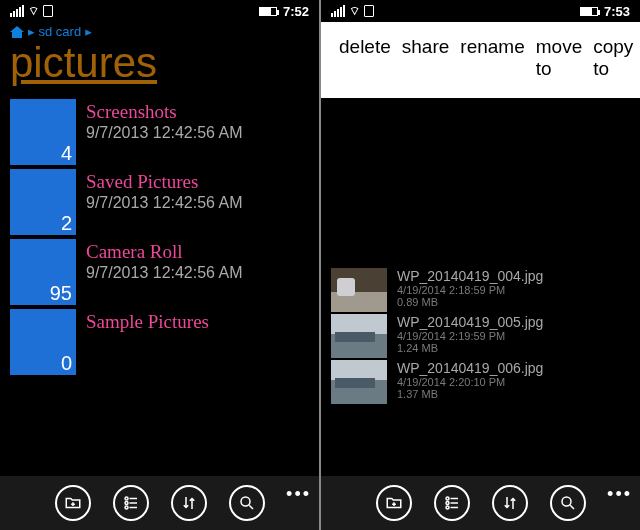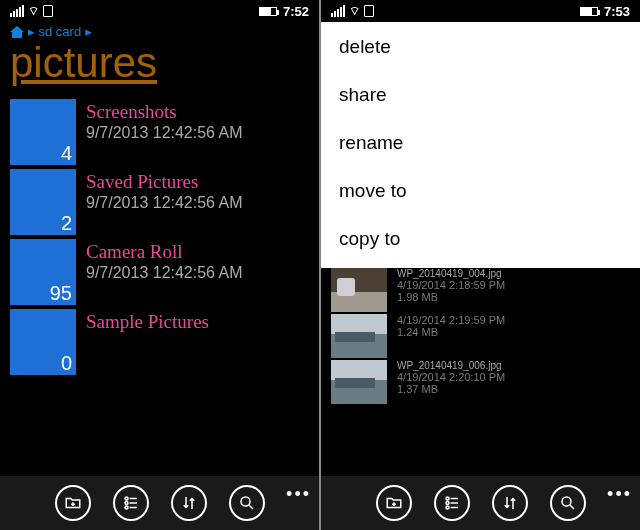--- a/index.html
+++ b/index.html
@@ -114,32 +114,32 @@
   .files { padding: 0 10px; display:flex; flex-direction:column; gap:2px; color:#888;}
   .file { display:flex; gap:10px; align-items:flex-start;}
   .thumb{
     width:56px;height:44px;background:#6b7a7a;flex-shrink:0;position:relative;overflow:hidden;
   }
   .thumb.i1{background:linear-gradient(#4a4034 55%, #a0998d 55%);}
   .thumb.i1::after{content:"";position:absolute;left:6px;top:10px;width:18px;height:18px;background:#cfcfd3;border-radius:3px;}
   .thumb.i2,.thumb.i3{background:linear-gradient(#bfc9cf 45%, #6b7b83 45%);}
   .thumb.i2::after,.thumb.i3::after{content:"";position:absolute;left:4px;top:18px;width:40px;height:10px;background:#4a5a66;}
   .filei{font-size:13px;}
-  .filen{color:#a8a8a8;font-size:10px;}
+  .filen{color:#a8a8a8;font-size:14px;}
   .filed{color:#7a7a7a;font-size:11px;}
   .files-wrap{padding-top:246px;}
 
   
   .ctx{
     position:absolute;
     top:22px; left:0; right:0;
     background:#fff;
     color:#000;
     padding:14px 18px 18px 18px;
-    display:flex; flex-direction:column; gap:26px;
+    display:flex; flex-direction:row; gap:11px;
     font-size:19px; font-weight:300;
   }
   .ctx div{cursor:default;}
 
   svg{display:block;}
 </style>
 </head>
 <body>
 
 <div class="phone">
@@ -263,26 +263,27 @@
     </div>
   </div>
 
   <div class="files-wrap">
     <div class="files">
       <div class="file">
         <div class="thumb i1"></div>
         <div class="filei">
           <div class="filen">WP_20140419_004.jpg</div>
           <div class="filed">4/19/2014 2:18:59 PM</div>
-          <div class="filed">1.98 MB</div>
+          <div class="filed">0.89 MB</div>
         </div>
       </div>
       <div class="file">
         <div class="thumb i2"></div>
         <div class="filei">
+          <div class="filen">WP_20140419_005.jpg</div>
           <div class="filed">4/19/2014 2:19:59 PM</div>
           <div class="filed">1.24 MB</div>
         </div>
       </div>
       <div class="file">
         <div class="thumb i3"></div>
         <div class="filei">
           <div class="filen">WP_20140419_006.jpg</div>
           <div class="filed">4/19/2014 2:20:10 PM</div>
           <div class="filed">1.37 MB</div>

